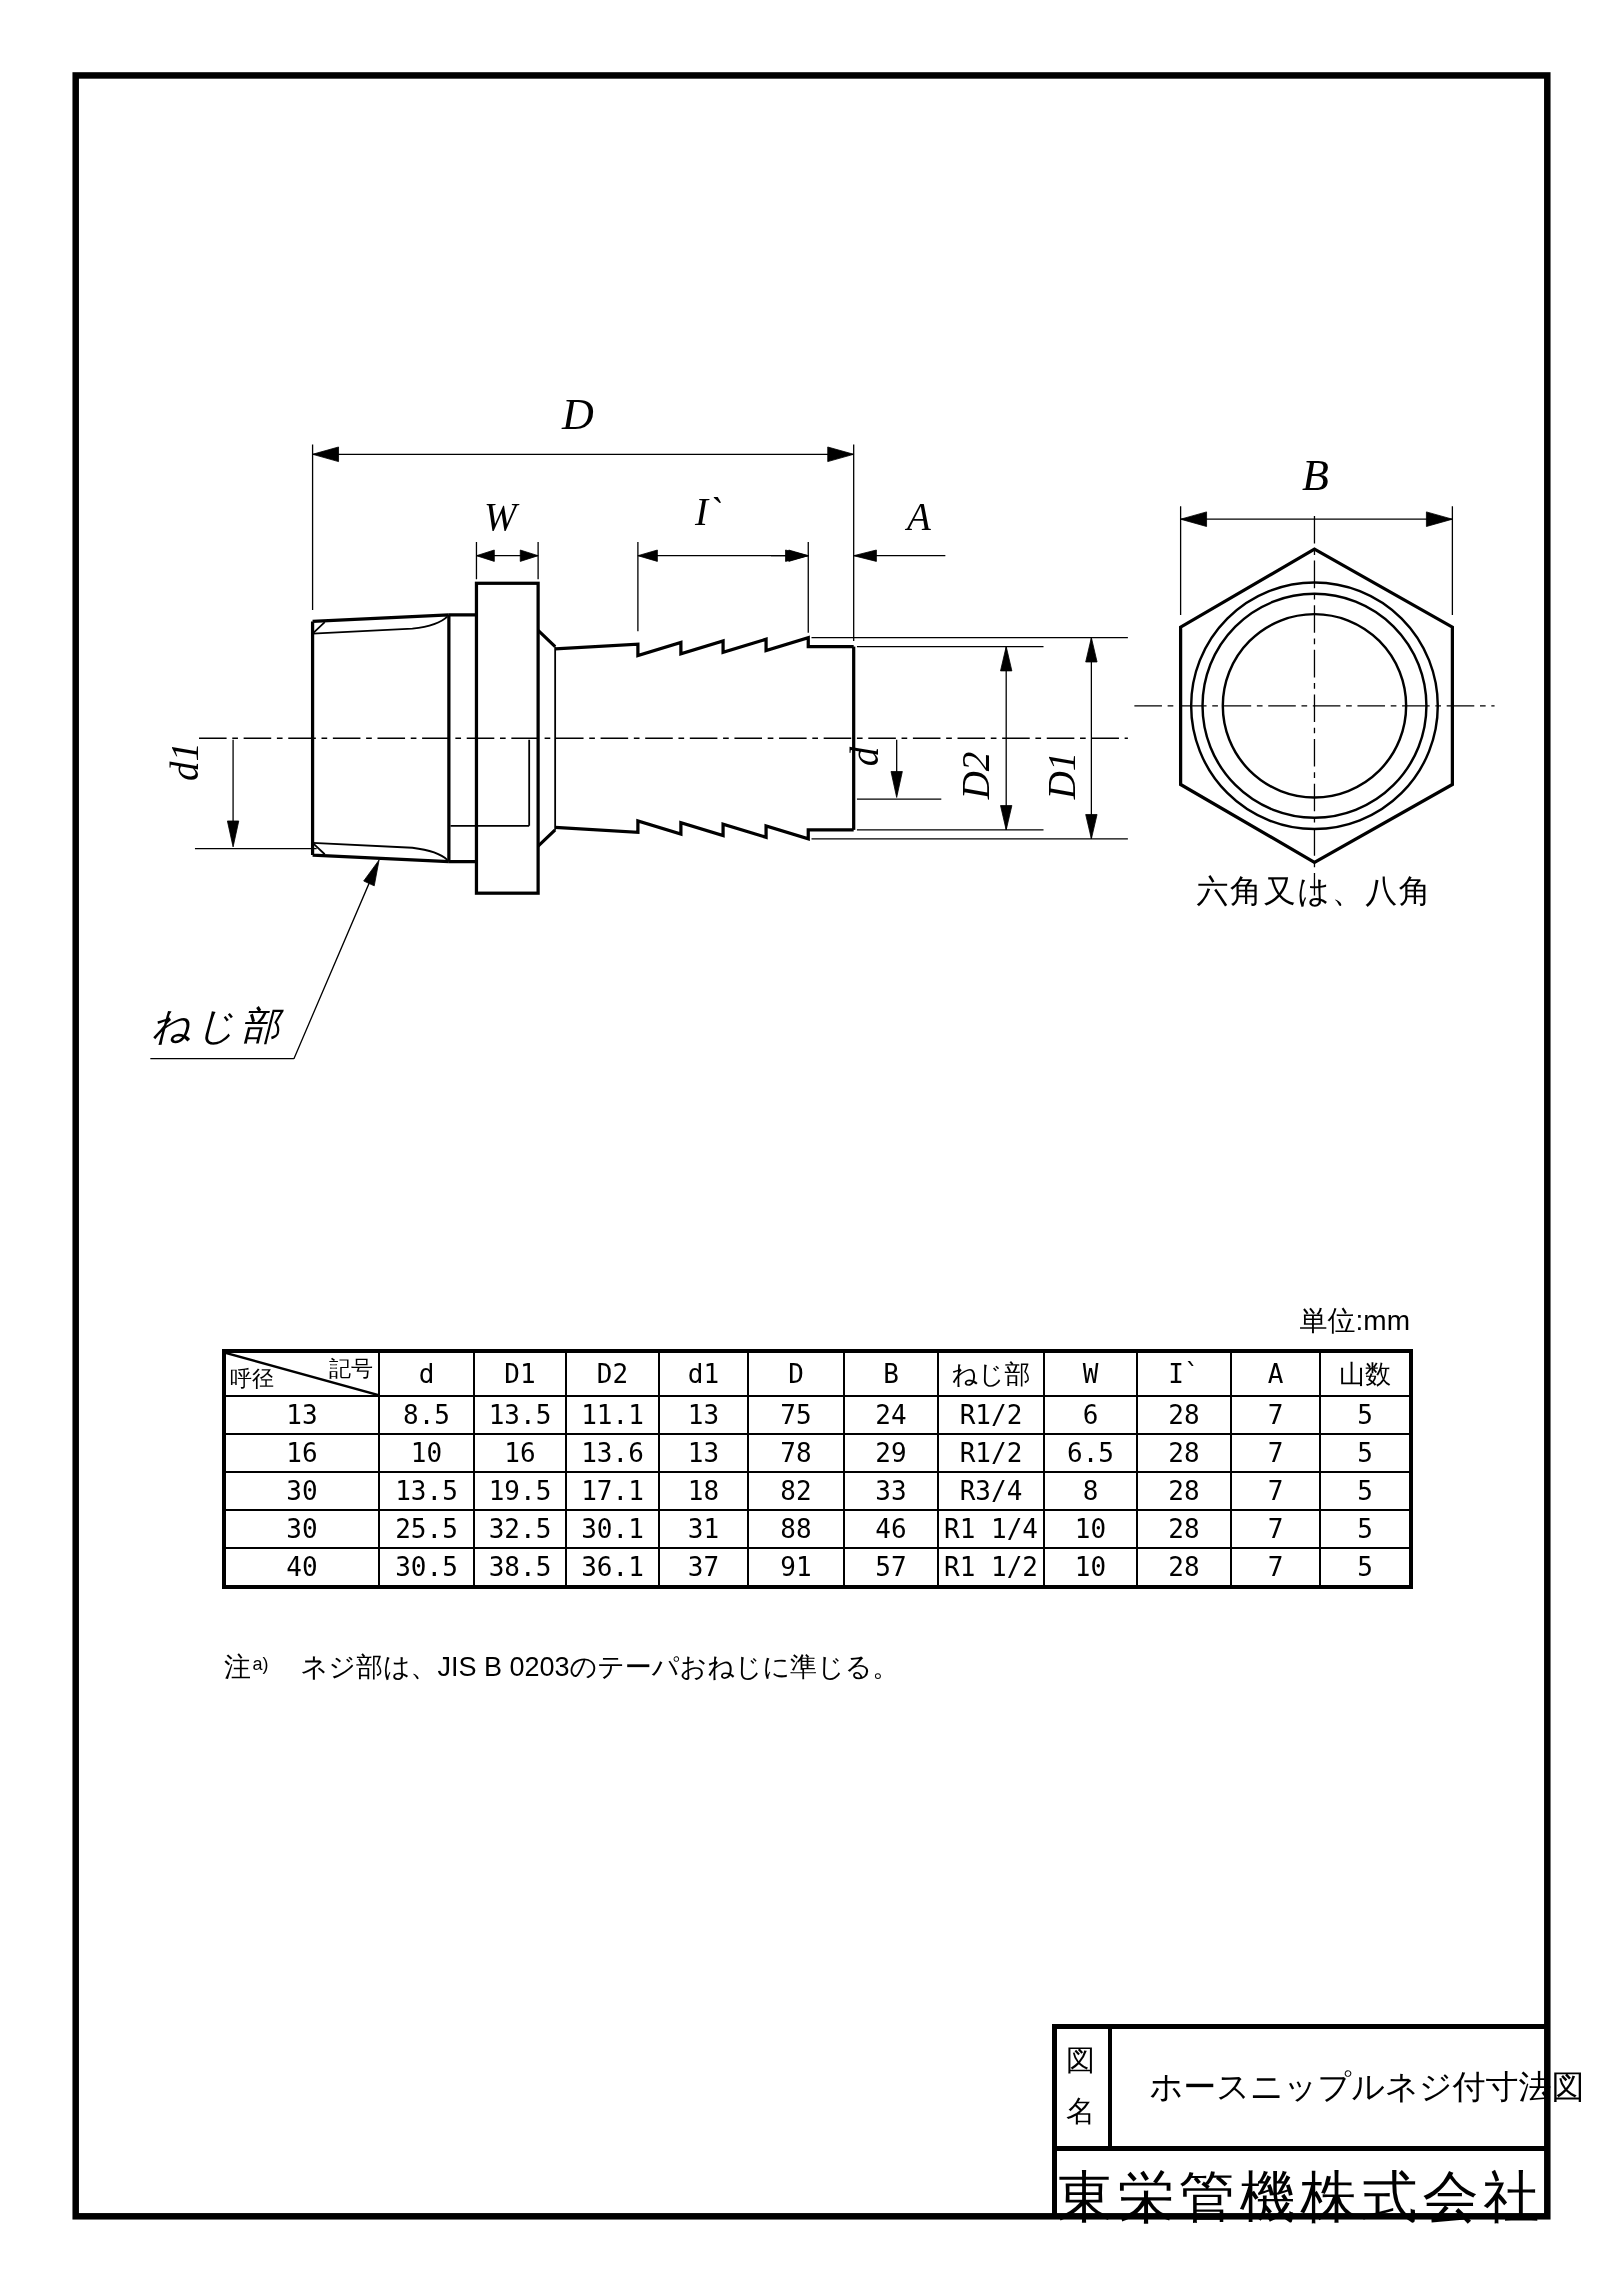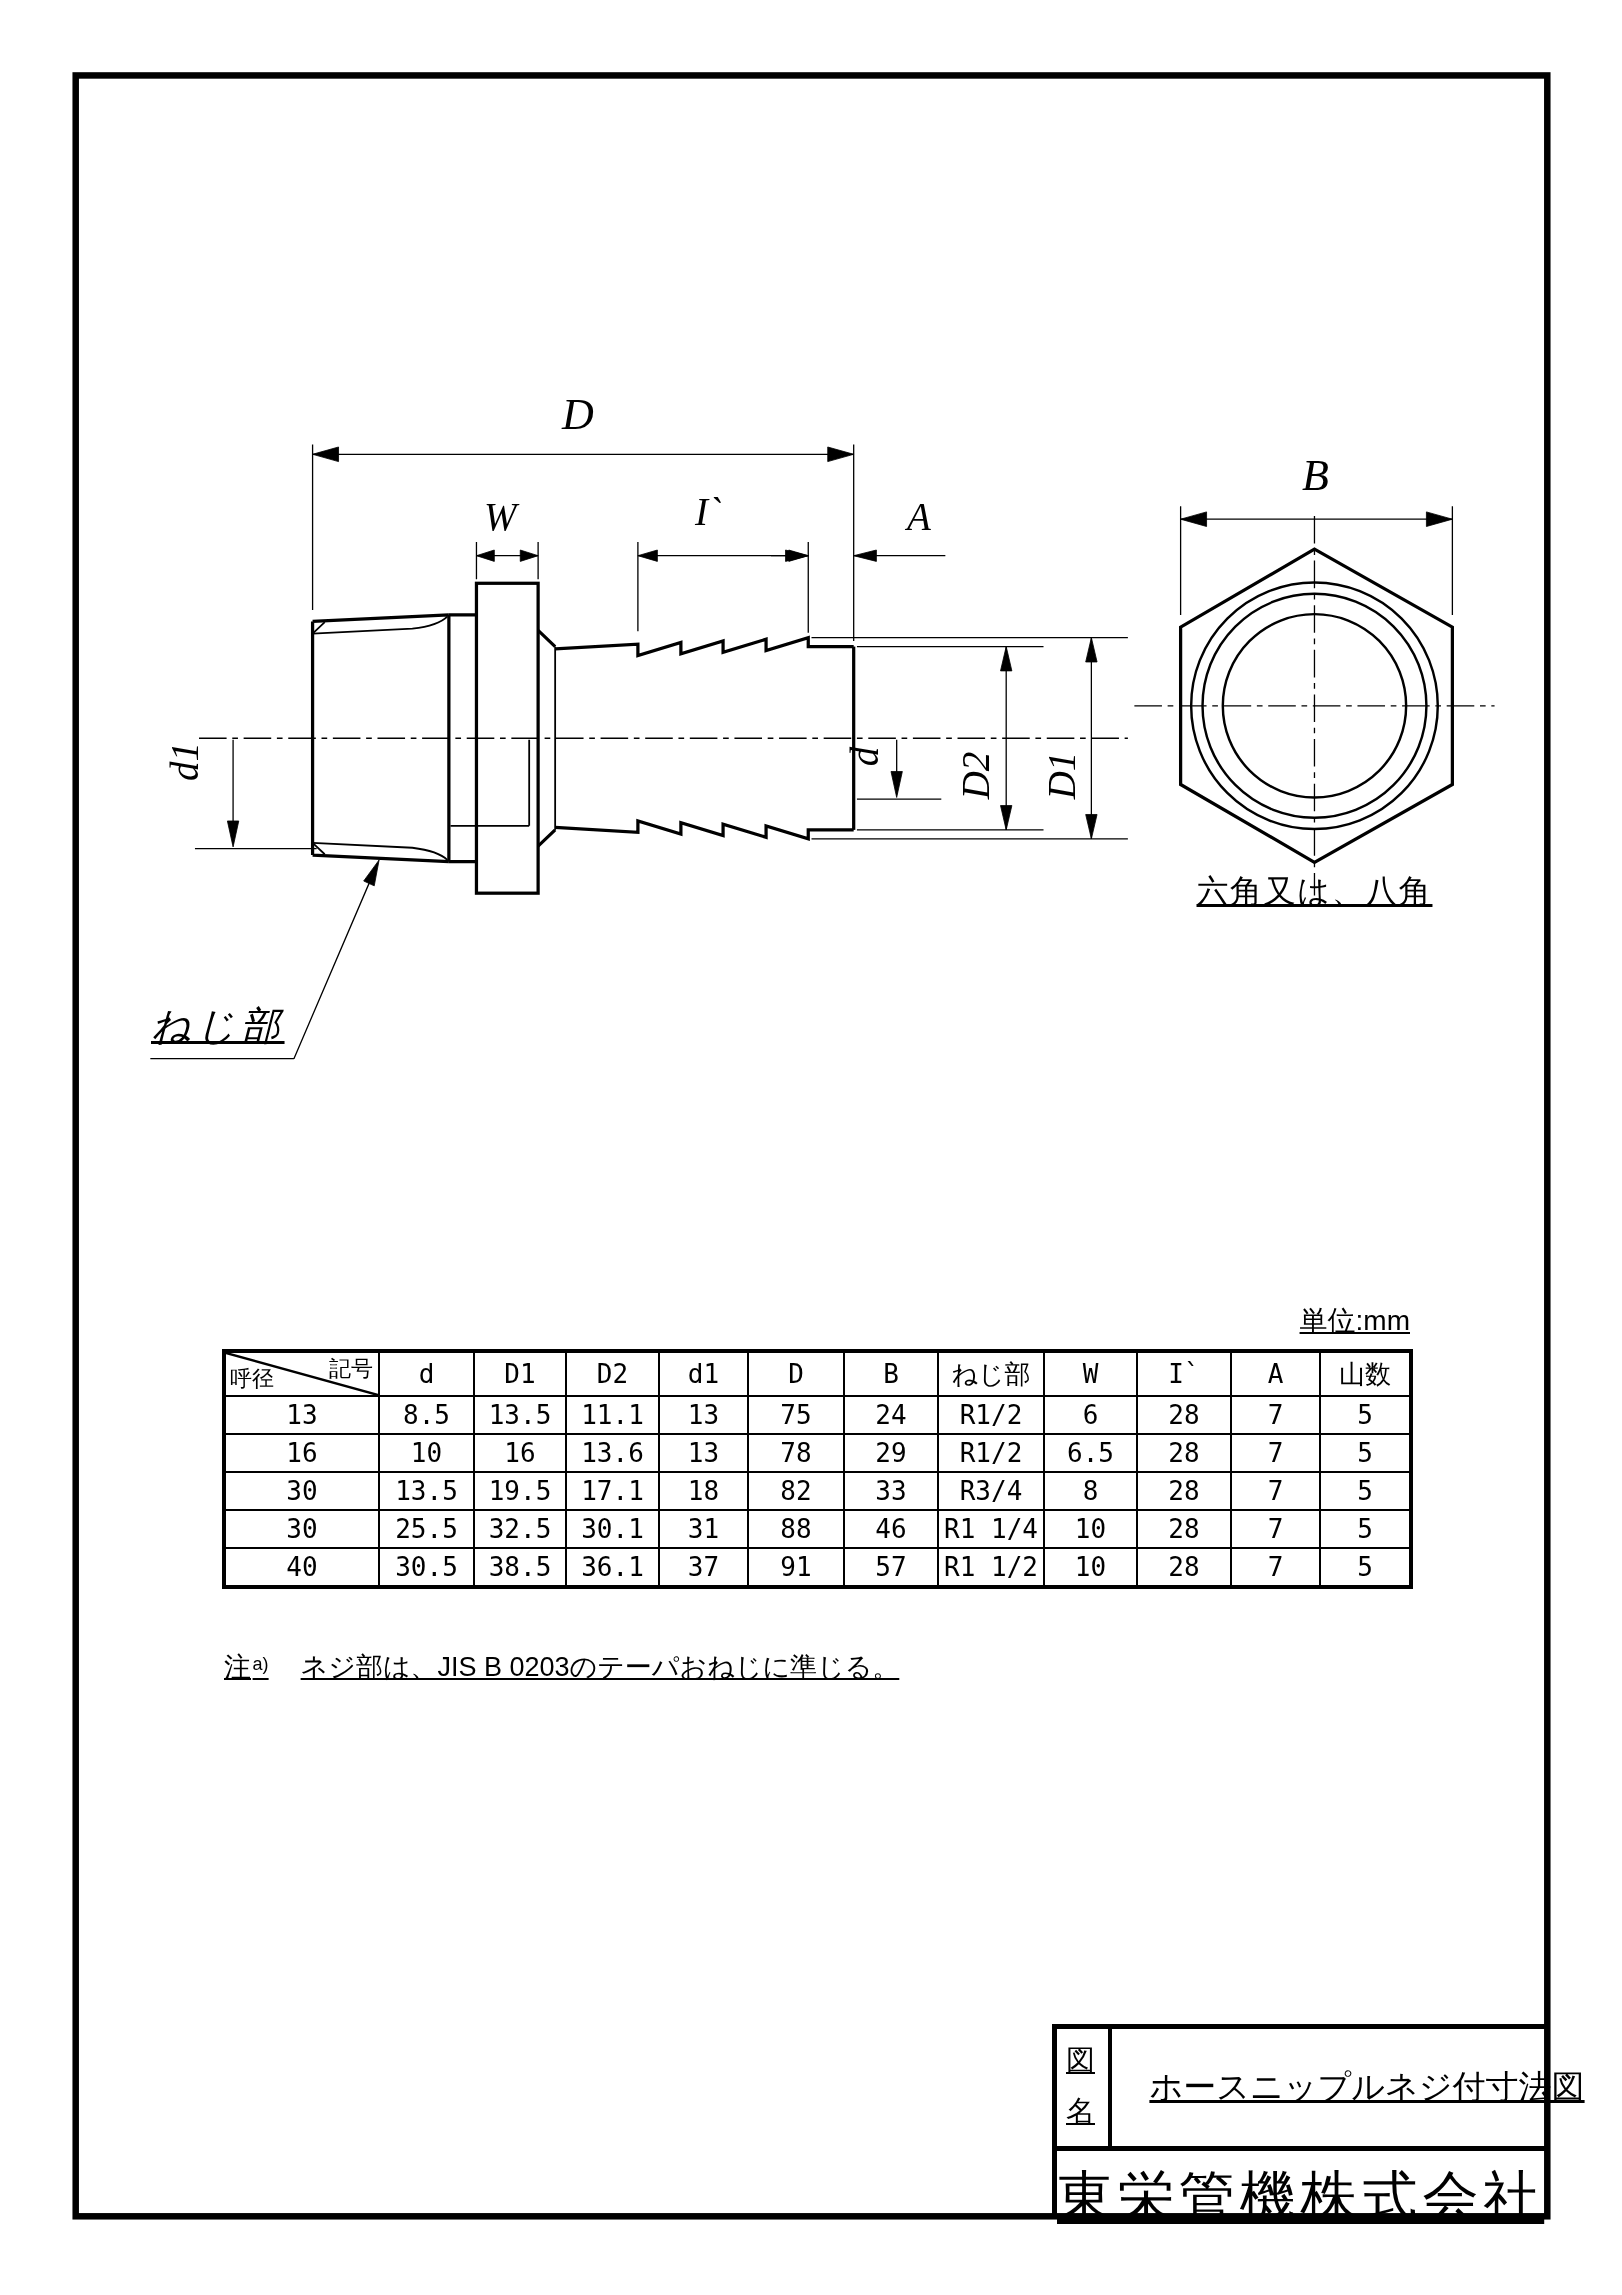--- a/index.html
+++ b/index.html
@@ -7,21 +7,21 @@
     position:relative;width:1623px;height:2295px;background:#ffffff;
     font-family:"Liberation Sans", sans-serif;color:#000;overflow:hidden;
   }
   #linework{position:absolute;left:0;top:0;width:1623px;height:2295px;}
   .abs{position:absolute;}
   .dimlabel{
     font-family:"Liberation Serif", serif;font-style:italic;
     color:#000;white-space:nowrap;line-height:1;
   }
   .rot{transform:rotate(-90deg);transform-origin:50% 50%;text-align:center;}
-  .jp{font-family:"Liberation Sans", sans-serif;text-decoration:underline;}
+  .jp{font-family:"Liberation Sans", sans-serif;}
   
   #dimtable{
     position:absolute;left:222px;top:1349px;width:1188px;
     border-collapse:collapse;table-layout:fixed;
     font-family:"DejaVu Sans Mono", monospace;font-size:26px;
   }
   #dimtable td,#dimtable th{
     border:2.4px solid #000;text-align:center;vertical-align:middle;
     padding:0;font-weight:normal;overflow:hidden;
   }

